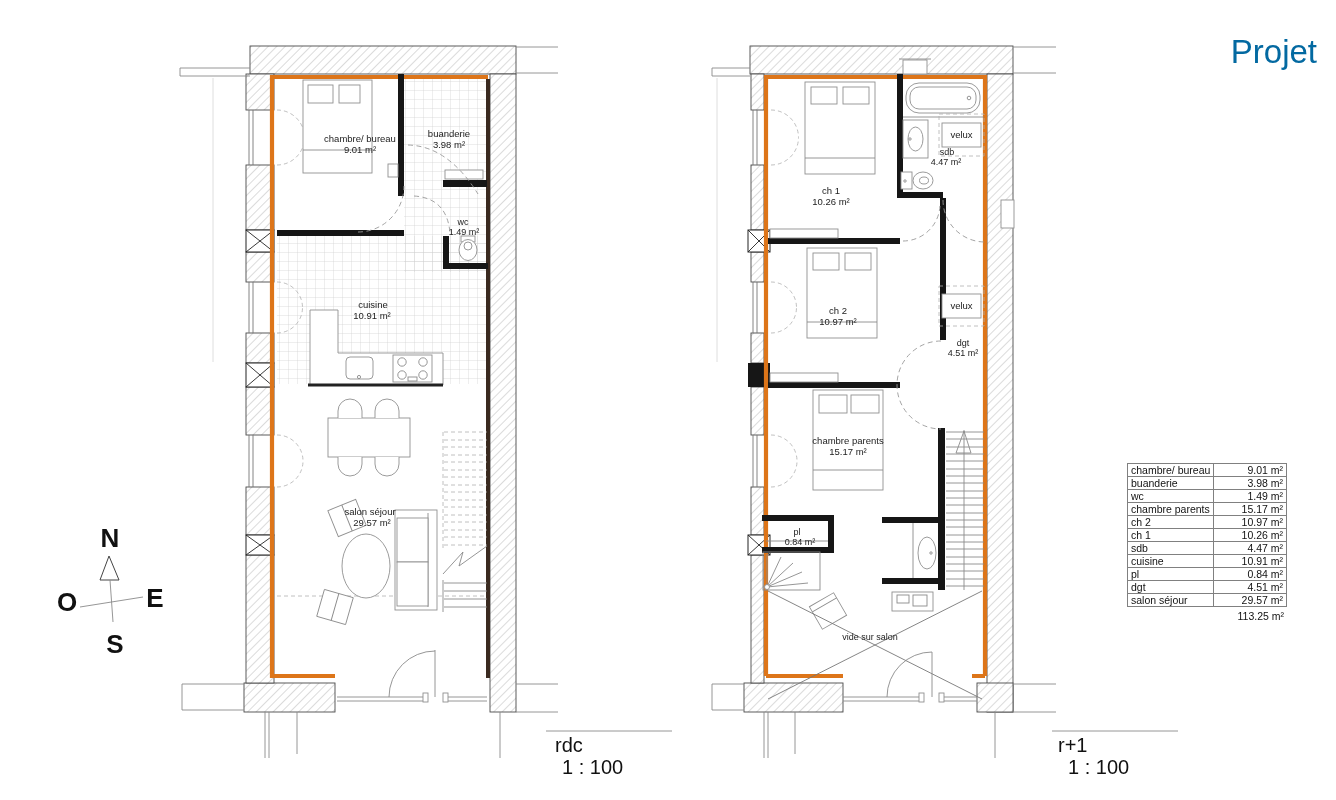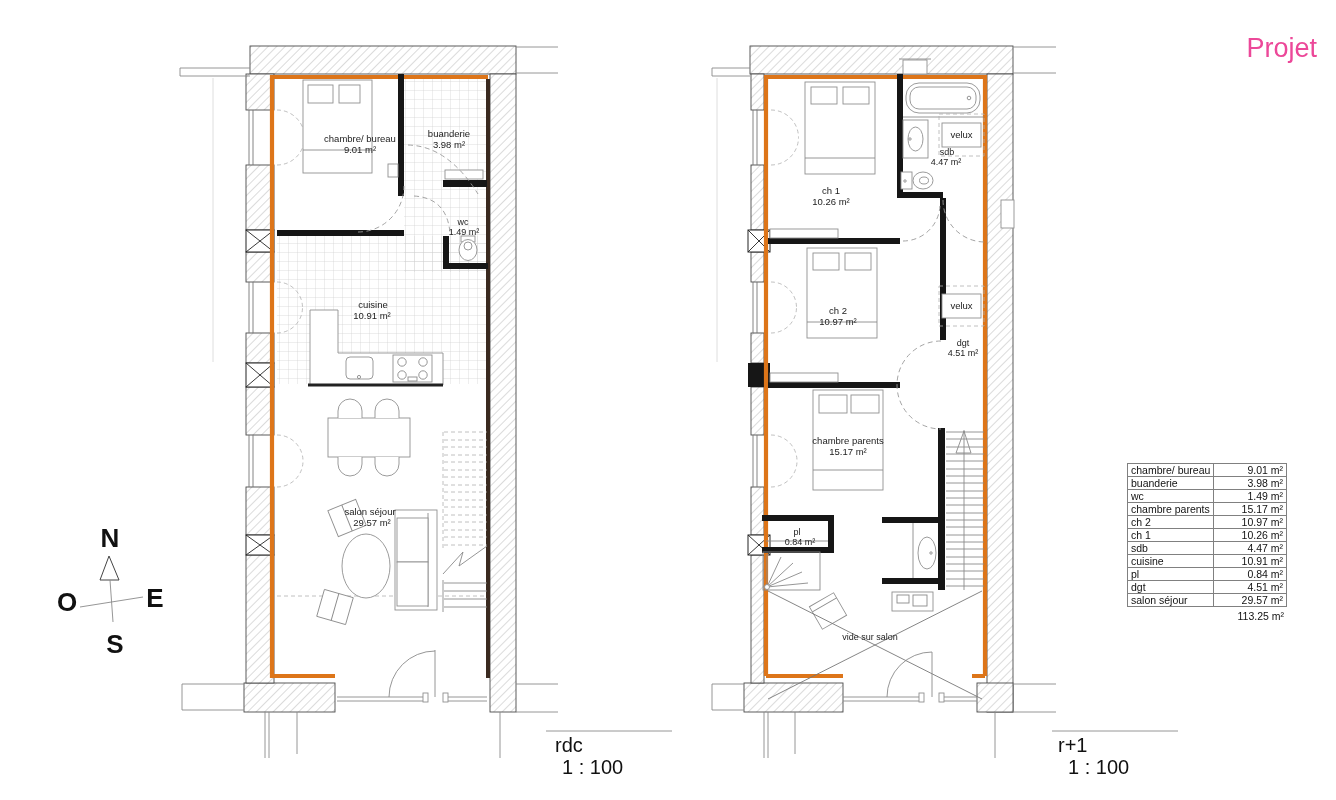--- a/index.html
+++ b/index.html
@@ -4,21 +4,21 @@
 <style>
   html,body{margin:0;padding:0;background:#fff;}
   .canvas{position:relative;width:1336px;height:800px;background:#fff;overflow:hidden;
           font-family:"Liberation Sans",sans-serif;}
   svg{position:absolute;left:0;top:0;}
   svg text{font-family:"Liberation Sans",sans-serif;}
   .lbl{font-size:9.5px;fill:#222;text-anchor:middle;}
   .lblsm{font-size:9px;fill:#222;text-anchor:middle;}
   .scaleName{font-size:20px;fill:#111;}
   .compassTxt{font-size:26px;font-weight:bold;fill:#111;text-anchor:middle;}
-  .bigTitle{position:absolute;top:33px;right:19px;font-size:27px;color:#ec4899;}
+  .bigTitle{position:absolute;top:33px;right:19px;font-size:33px;color:#0369a1;}
   
   .ltable{position:absolute;left:1127px;top:463px;width:160px;font-size:10.5px;color:#111;}
   .trow{display:flex;height:14px;line-height:13px;border:1px solid #808080;margin-top:-1px;box-sizing:border-box;}
   .trow:first-child{margin-top:0;}
   .tl{width:82px;padding-left:3px;border-right:1px solid #808080;overflow:hidden;white-space:nowrap;}
   .tv{flex:1;text-align:right;padding-right:3px;white-space:nowrap;}
   .trow-total{display:flex;height:16px;line-height:16px;padding-top:1px;}
   .trow-total .tl{border-right:none;margin-top:40px;}
 </style>
 </head>

